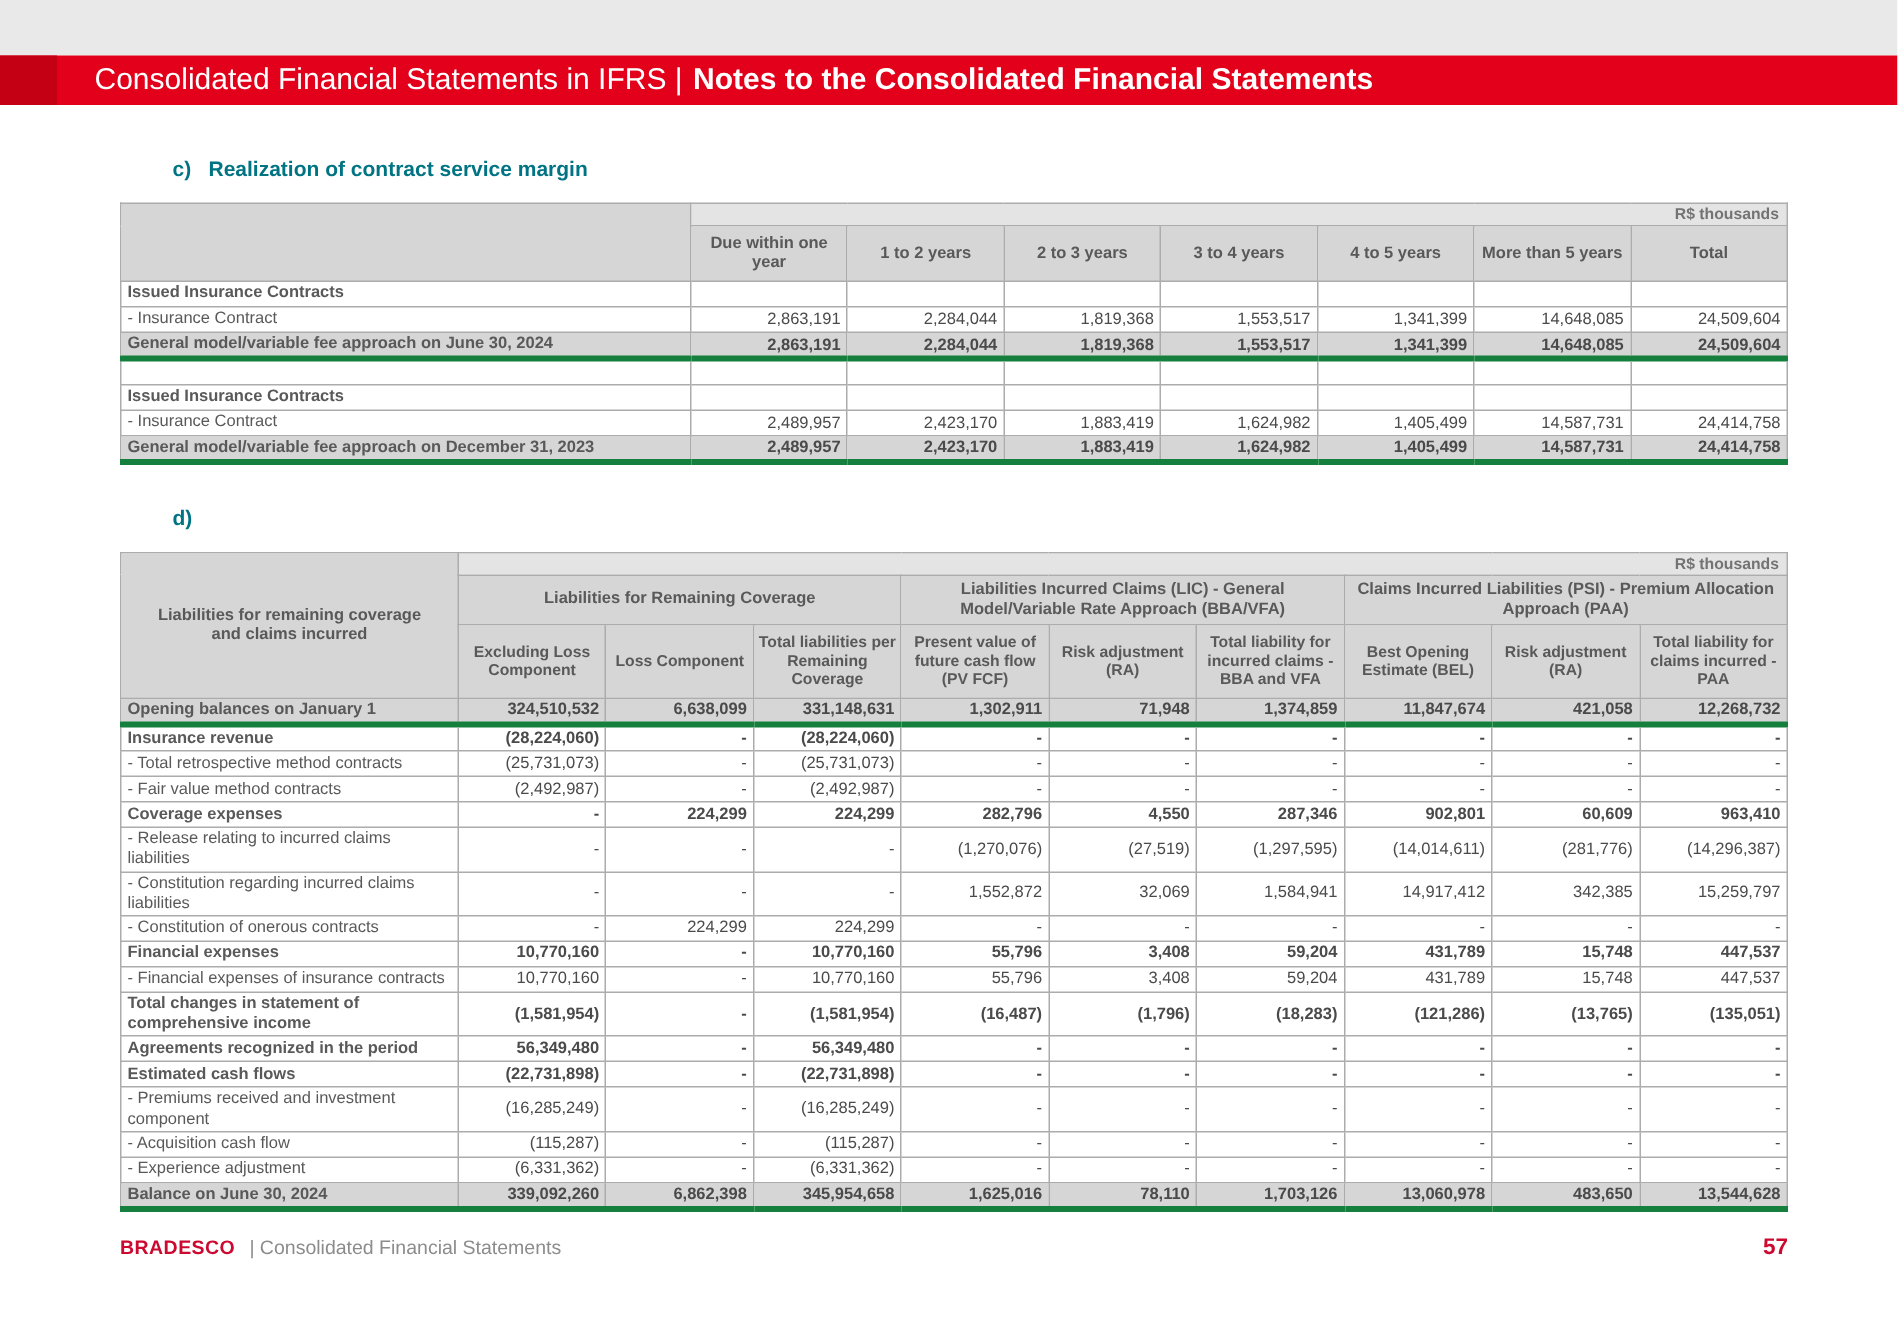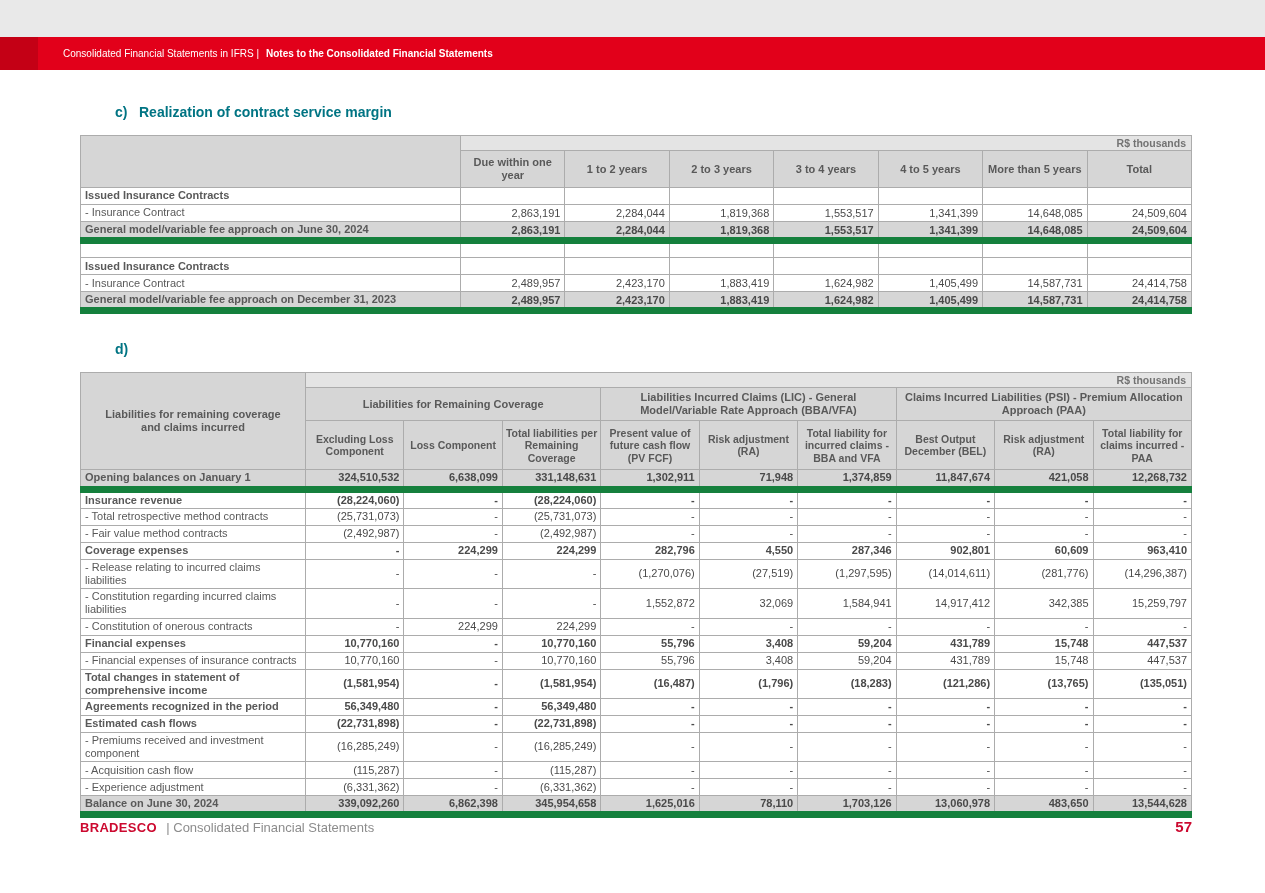--- a/index.html
+++ b/index.html
@@ -8,21 +8,21 @@
     font-family:"Liberation Sans", sans-serif;
     background:#ffffff;
     overflow:hidden;
     position:relative;
   }
   
   .top-strip { height:37px; background:#E9E9E9; width:100%; }
   .red-bar {
     height:33px; background:#E2001A; color:#ffffff;
     display:flex; align-items:center; padding-left:63px;
-    font-size:10px; position:relative; width:100%;
+    font-size:20px; position:relative; width:100%;
   }
   .red-bar .accent { position:absolute; left:0; top:0; width:38px; height:100%; background:#C40015; }
   .red-bar .t-reg { font-weight:normal; }
   .red-bar .t-bold { font-weight:bold; margin-left:7px; }
   .red-bar .t-reg::after { content:""; }
 
   .content { padding:0 73px 0 80px; }
 
   .sec-heading {
     color:#007483; font-weight:bold; font-size:14px;
@@ -46,42 +46,42 @@
   .tbl th.unit {
     background:#E4E4E4; color:#737373; font-weight:bold;
     text-align:right; font-size:10.5px; height:15px; padding:0 5px;
   }
   .tbl td.lbl { text-align:left; color:#595959; line-height:1.2; padding-left:4px; }
   .tbl td.val { text-align:right; color:#4A4A4A; }
   .tbl tbody td { height:17px; }
   tr.r-group td, tr.r-bold td { font-weight:bold; color:#3F3F3F; }
   tr.r-total td {
     font-weight:bold; background:#D6D6D6; color:#4A4A4A;
-    border-top:1px solid #7F7F7F; border-bottom:7px solid #15803d;
+    border-top:1px solid #7F7F7F; border-bottom:4px solid #15803d;
   }
   tr.r-spacer td { height:17px; background:#ffffff; }
 
   
   .tbl-c thead tr.colrow th { height:37px; }
 
   
   .tbl-d th.stub2 {
     width:225px; background:#D6D6D6; font-weight:bold; color:#595959;
     text-align:center; vertical-align:middle; font-size:11px; padding:0 14px;margin-left:24px;
   }
   .tbl-d tr.grprow th { height:33px; padding:0 6px; }
   .tbl-d tr.subrow th { height:49px; font-size:10.5px; padding:0 3px; }
   .tbl-d tr.grprow th.g1, .tbl-d tr.grprow th.g2 { border-left:1px solid #7F7F7F; }
   .tbl-d tr.subrow th:nth-child(4), .tbl-d tr.subrow th:nth-child(7) { border-left:1px solid #7F7F7F; }
   .tbl-d tbody td:nth-child(5), .tbl-d tbody td:nth-child(8) { border-left:1px solid #7F7F7F; }
   .tbl-d tbody td { line-height:1.2; }
 
   
   .footer {
-    padding:0 73px 0 80px;
+    margin-top:15px; padding:0 73px 0 80px;
     display:flex; justify-content:space-between; align-items:baseline;
   }
   .footer .brand { color:#CC092F; font-weight:bold; font-size:13px; letter-spacing:0.3px; }
   .footer .sub { color:#8C8C8C; font-size:13px; margin-left:5px; }
   .footer .pageno { color:#CC092F; font-weight:bold; font-size:15px; }
 </style>
 </head>
 <body>
 
 <div class="top-strip"></div>
@@ -226,21 +226,21 @@
         <th class="grp g1" colspan="3">Liabilities Incurred Claims (LIC) - General Model/Variable Rate Approach (BBA/VFA)</th>
         <th class="grp g2" colspan="3">Claims Incurred Liabilities (PSI) - Premium Allocation Approach (PAA)</th>
       </tr>
       <tr class="subrow">
         <th class="colh">Excluding Loss Component</th>
         <th class="colh">Loss Component</th>
         <th class="colh">Total liabilities per Remaining Coverage</th>
         <th class="colh">Present value of future cash flow (PV FCF)</th>
         <th class="colh">Risk adjustment (RA)</th>
         <th class="colh">Total liability for incurred claims - BBA and VFA</th>
-        <th class="colh">Best Output December (BEL)</th>
+        <th class="colh">Best Opening Estimate (BEL)</th>
         <th class="colh">Risk adjustment (RA)</th>
         <th class="colh">Total liability for claims incurred - PAA</th>
       </tr>
     </thead>
     <tbody>
         <tr class="r-total">
           <td class="lbl">Opening balances on January 1</td>
           <td class="val">324,510,532</td>
           <td class="val">6,638,099</td>
           <td class="val">331,148,631</td>

